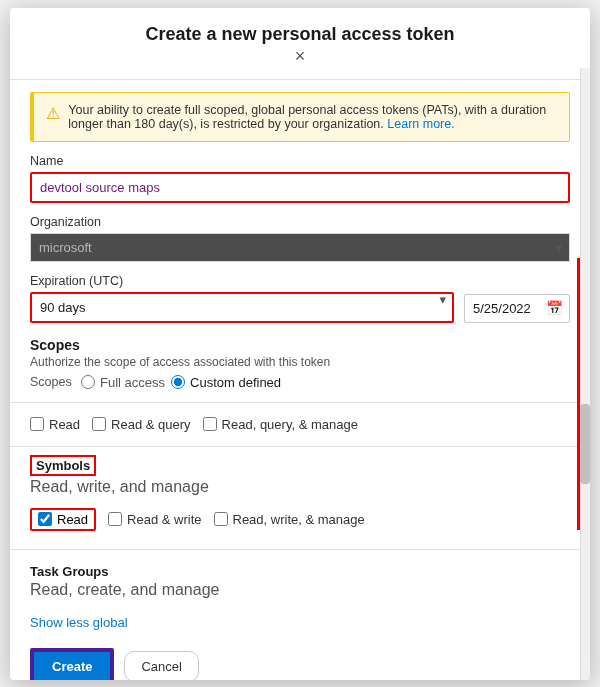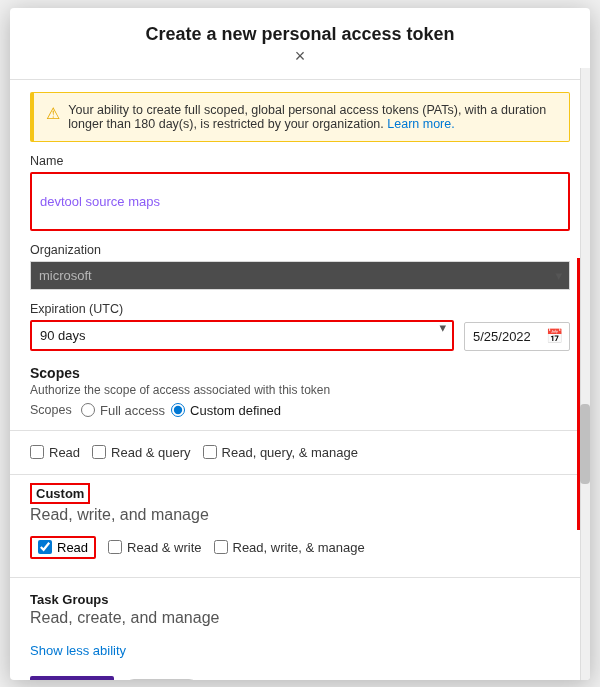--- a/index.html
+++ b/index.html
@@ -77,23 +77,23 @@
       display: block;
       font-size: 12.5px;
       color: #333;
       margin-bottom: 4px;
       font-weight: 400;
     }
     .form-input {
       width: 100%;
       border: 1px solid #c8c8c8;
       border-radius: 2px;
-      padding: 20px 8px;
-      font-size: 13px;
-      color: #8b5cf6;
+      padding: 6px 8px;
+      font-size: 13px;
+      color: #701a75;
       outline: none;
     }
     .form-input-disabled {
       background: #f3f3f3;
       color: #999;
     }
     .select-wrapper {
       position: relative;
       display: flex;
       align-items: center;
@@ -393,21 +393,21 @@
         <input type="checkbox" style="">
         <span>Read, query, &amp; manage</span>
       </label>
     </div>
 
     <div class="divider"></div>
 
     
     <div class="form-group">
       <div style="display:inline-block; border: 2px solid #e00; padding: 1px 4px; margin-bottom: 2px;">
-        <span class="section-title" style="margin:0; font-size:13px;">Custom</span>
+        <span class="section-title" style="margin:0; font-size:13px;">Symbols</span>
       </div>
       <div class="subsection-desc">Read, write, and manage</div>
       <div class="scope-checkboxes">
         <label class="read-checkbox-outline">
           <input type="checkbox" checked="" style="">
           <span>Read</span>
         </label>
         <label class="checkbox-label">
           <input type="checkbox" style="">
           <span>Read &amp; write</span>
@@ -421,21 +421,21 @@
 
     <div class="divider"></div>
 
     
     <div class="task-groups-section">
       <div class="section-title" style="font-size:13px;">Task Groups</div>
       <div class="subsection-desc">Read, create, and manage</div>
     </div>
 
     
-    <a class="show-less-link" href="#">Show less ability</a>
+    <a class="show-less-link" href="#">Show less global</a>
 
     
     <div class="actions-row">
       <button class="btn-create">Create</button>
       <button class="btn-cancel">Cancel</button>
     </div>
   </div>
 
   <div class="scrollbar-indicator">
     <div class="scrollbar-thumb"></div>

